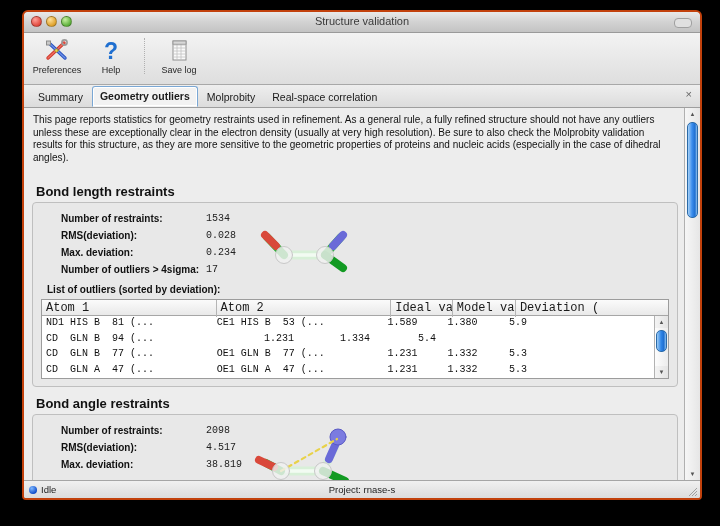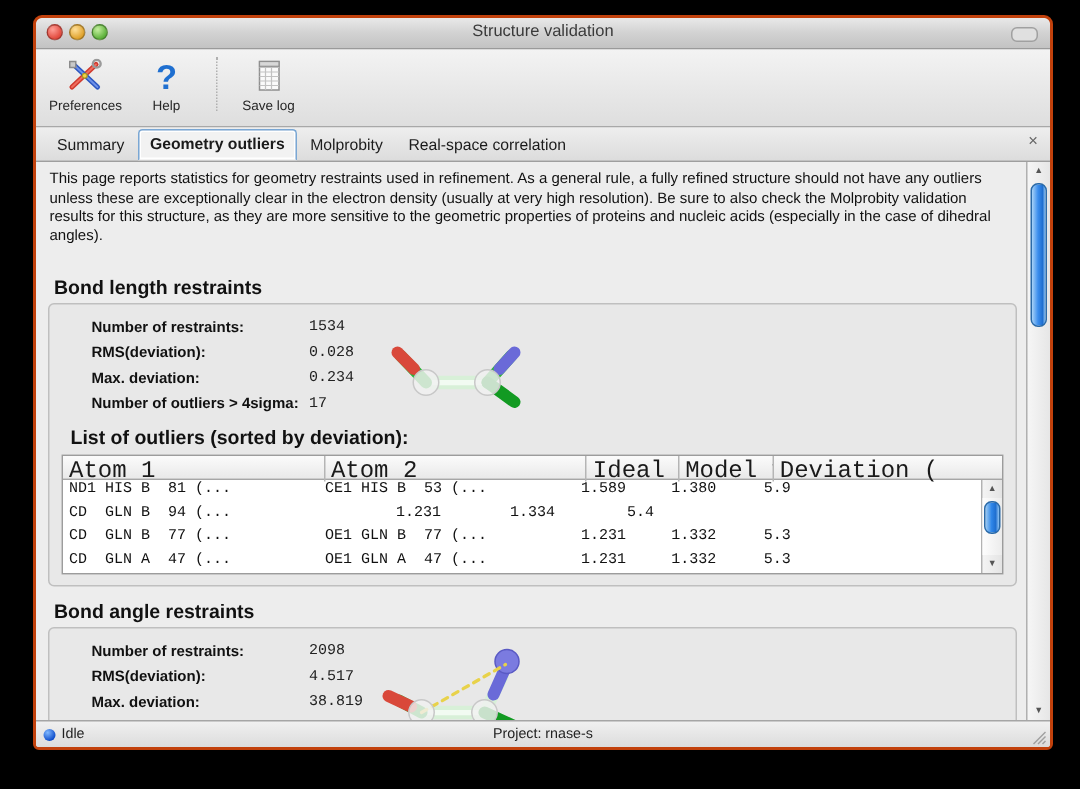--- a/index.html
+++ b/index.html
@@ -175,21 +175,21 @@
     color: #222;
   }
   .mol {
     position: absolute;
     top: 8px;
     left: 218px;
     width: 118px;
     height: 66px;
   }
   .listlabel {
-    font-size: 13px;
+    font-size: 10px;
     font-weight: bold;
     color: #111;
     margin: 6px 0 4px 6px;
   }
 
   
   .table {
     border: 1px solid #9c9c9c;
     background: #ffffff;
     display: flex;
@@ -198,21 +198,21 @@
   }
   .thead {
     display: flex;
     background: linear-gradient(to bottom, #fbfbfb, #e9e9e9);
     border-bottom: 1px solid #a6a6a6;
     height: 15px;
     flex: none;
   }
   .th {
     font-family: "Liberation Mono", monospace;
-    font-size: 16px;
+    font-size: 12px;
     color: #1a1a1a;
     padding: 1px 0 16px 4px;
     border-right: 1px solid #b5b5b5;
     box-sizing: border-box;
     white-space: nowrap;
     overflow: hidden;
   }
   .tbody-wrap { display: flex; flex: 1; min-height: 0; }
   .tbody { flex: 1; overflow: hidden; }
   .tr { display: flex; height: 15.5px; }

